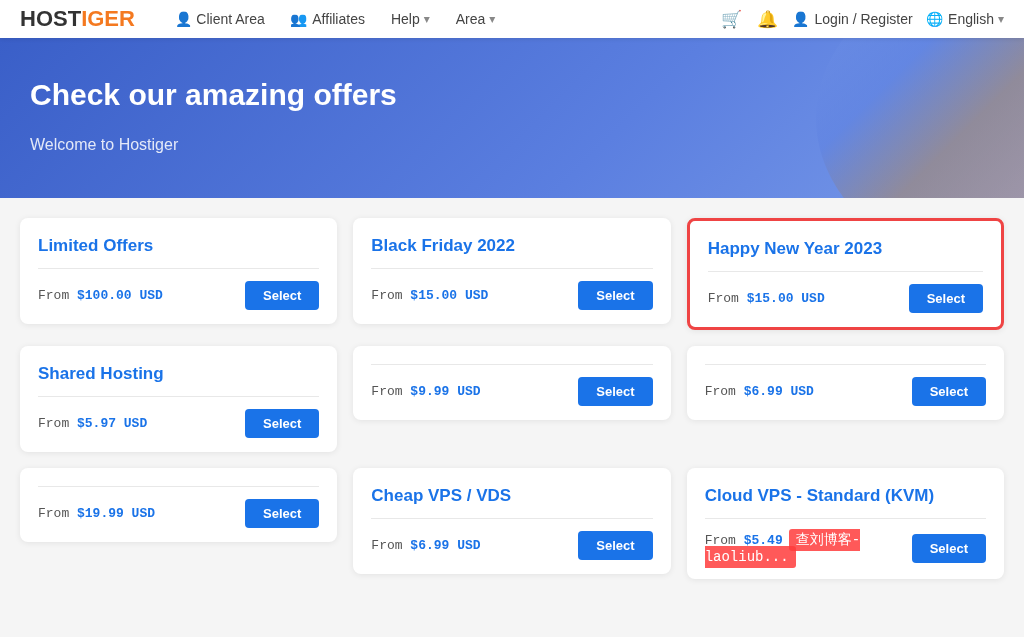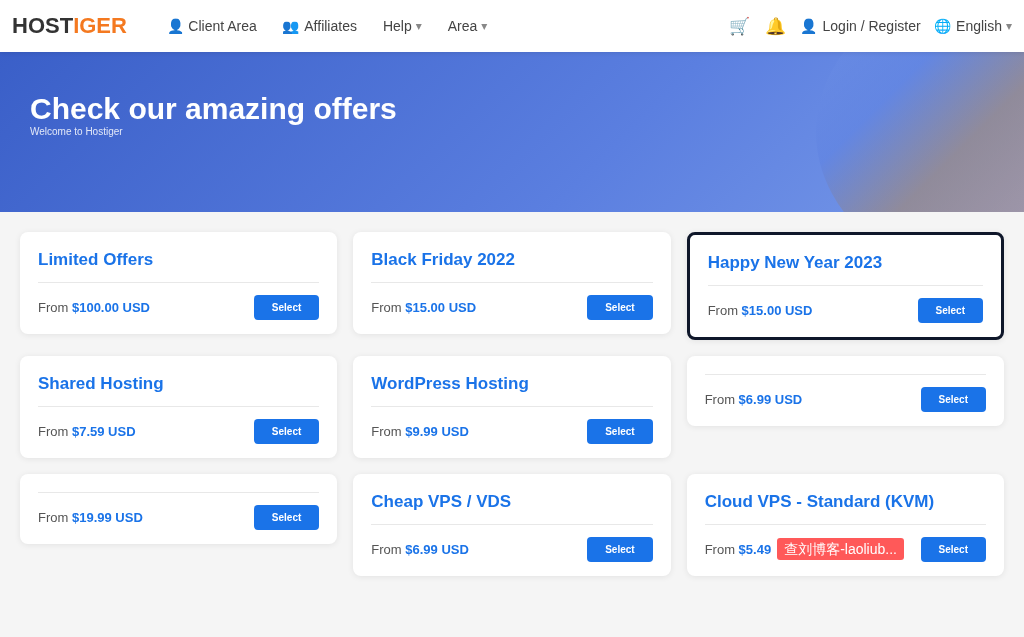--- a/index.html
+++ b/index.html
@@ -3,22 +3,22 @@
   <meta charset="utf-8">
   <style>
     * { box-sizing: border-box; margin: 0; padding: 0; }
     body { font-family: 'Segoe UI', Arial, sans-serif; background: #f5f5f5; }
 
     
     .navbar {
       display: flex;
       align-items: center;
       background: #fff;
-      padding: 0 12px;
-      height: 52px;
+      padding: 0 20px;
+      height: 38px;
       box-shadow: 0 1px 4px rgba(0,0,0,0.1);
       position: relative;
       z-index: 10;
     }
     .navbar-logo {
       font-size: 22px;
       font-weight: 900;
       margin-right: 30px;
     }
     .logo-host { color: #333; }
@@ -75,25 +75,25 @@
       background: linear-gradient(135deg, #3a5fc8 0%, #5b7fe0 60%, #7899e8 100%);
       padding: 40px 30px 40px 30px;
       color: #fff;
       position: relative;
       overflow: hidden;
       min-height: 160px;
     }
     .hero-title {
       font-size: 30px;
       font-weight: 800;
-      margin-bottom: 0;
+      margin-bottom: 24px;
       color: #fff;
     }
     .hero-subtitle {
-      font-size: 10px;
+      font-size: 16px;
       color: rgba(255,255,255,0.85);
     }
     .hero-tiger {
       position: absolute;
       right: 0;
       top: 0;
       bottom: 0;
       width: 260px;
       background: linear-gradient(135deg, #7899e8 0%, #5b7fe0 40%, #c0802a 70%, #d4904a 100%);
       clip-path: ellipse(80% 100% at 100% 50%);
@@ -118,51 +118,52 @@
     .offer-card {
       background: #fff;
       border-radius: 8px;
       box-shadow: 0 1px 6px rgba(0,0,0,0.08);
       padding: 18px 18px 14px 18px;
       display: flex;
       flex-direction: column;
       gap: 12px;
     }
     .offer-card.highlighted {
-      border: 3px solid #0f172a;
+      border: 3px solid #ef4444;
     }
     .card-title {
       font-size: 17px;
       font-weight: 700;
       color: #1a73e8;
     }
     .card-divider {
       border: none;
       border-top: 1px solid #e8e8e8;
     }
     .card-bottom {
       display: flex;
       align-items: center;
       justify-content: space-between;
     }
     .card-price {
       font-size: 13px;
       color: #555;
+      font-family: Liberation Mono, monospace;
     }
     .card-price .price-amount {
       color: #1a73e8;
       font-weight: 600;
     }
     .select-btn {
       background: #1a73e8;
       color: #fff;
       border: none;
       border-radius: 4px;
       padding: 7px 18px;
-      font-size: 10px;
+      font-size: 13px;
       font-weight: 600;
       cursor: pointer;
     }
     .card-wrapper {
       position: relative;
     }
   </style>
 </head>
 <body>
 
@@ -239,28 +240,27 @@
             <span class="card-price">From <span class="price-amount">$15.00 USD</span></span>
             <button class="select-btn">Select</button>
           </div>
         </div>
       </div>
       <div class="card-wrapper">
         <div class="offer-card">
           <div class="card-title">Shared Hosting</div>
           <hr class="card-divider">
           <div class="card-bottom">
-            <span class="card-price">From <span class="price-amount">$7.59 USD</span></span>
-            <button class="select-btn">Select</button>
-          </div>
-        </div>
-      </div>
-      <div class="card-wrapper">
-        <div class="offer-card">
-          <div class="card-title">WordPress Hosting</div>
+            <span class="card-price">From <span class="price-amount">$5.97 USD</span></span>
+            <button class="select-btn">Select</button>
+          </div>
+        </div>
+      </div>
+      <div class="card-wrapper">
+        <div class="offer-card">
           <hr class="card-divider">
           <div class="card-bottom">
             <span class="card-price">From <span class="price-amount">$9.99 USD</span></span>
             <button class="select-btn">Select</button>
           </div>
         </div>
       </div>
       <div class="card-wrapper">
         <div class="offer-card">
           <hr class="card-divider">

